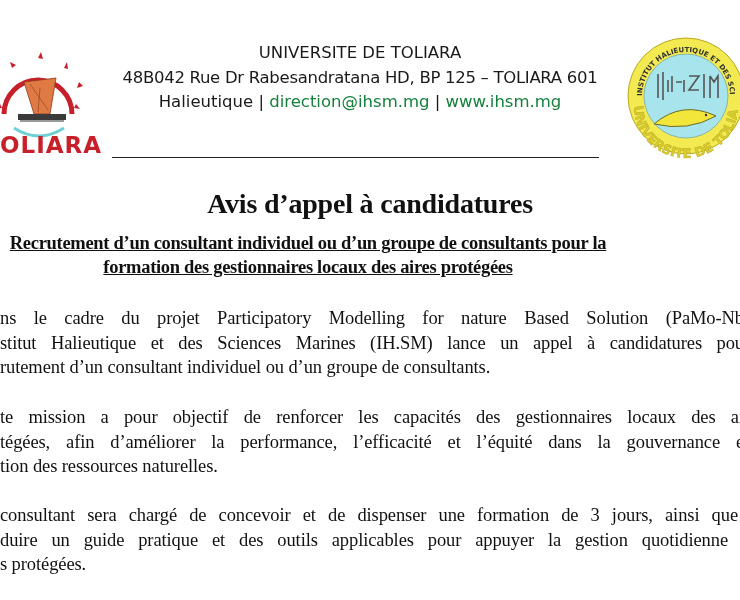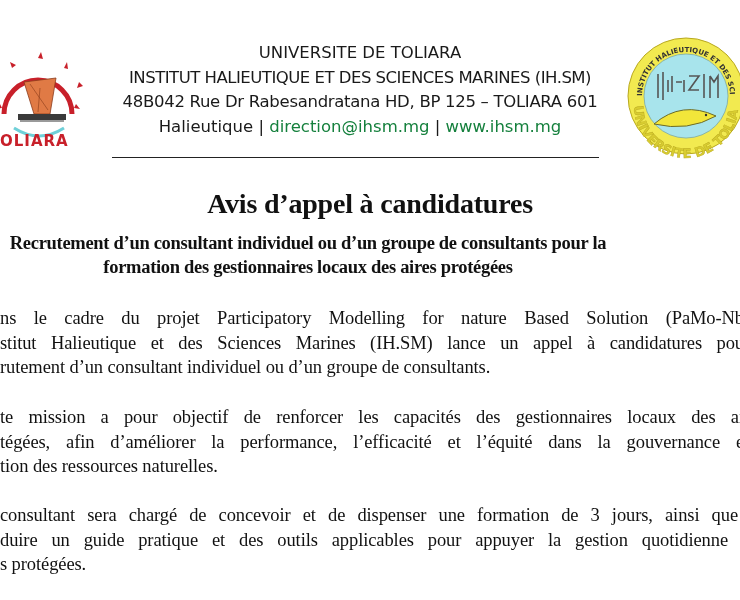--- a/index.html
+++ b/index.html
@@ -78,20 +78,21 @@
     .subtitle {
       position: absolute;
       left: 0;
       top: 231px;
       width: 616px;
       text-align: center;
       font-size: 18.5px;
       font-weight: bold;
       line-height: 24px;
       letter-spacing: -0.3px;
+      text-decoration: underline;
     }
     .para {
       position: absolute;
       left: 0;
       width: 620px;
       font-size: 18.5px;
       line-height: 24.5px;
       letter-spacing: -0.1px;
     }
     .para .ln {
@@ -123,21 +124,21 @@
     </g>
 
     <path d="M34 30 L66 26 L60 62 L44 62 Z" fill="#e07a45" stroke="#8a3a1a" stroke-width="0.8"></path>
     <path d="M40 32 L58 58 M50 36 L48 60" stroke="#8a3a1a" stroke-width="0.6" fill="none"></path>
 
     <rect x="28" y="62" width="48" height="6" fill="#3a3a3a"></rect>
     <rect x="30" y="68" width="44" height="2" fill="#9a9a9a"></rect>
 
     <path d="M24 76 Q49 92 74 76" fill="none" stroke="#6fd0d8" stroke-width="3"></path>
   </svg>
-  <div style="position:absolute;left:10px;top:80px;font-family:'DejaVu Sans',sans-serif;font-weight:bold;font-size:15px;color:#c8202a;letter-spacing:1px;">OLIARA</div>
+  <div style="position:absolute;left:10px;top:80px;font-family:'DejaVu Sans',sans-serif;font-weight:bold;font-size:23px;color:#c8202a;letter-spacing:1px;">OLIARA</div>
 </div>
 
 <div class="logo-right">
   <svg width="134" height="134" viewBox="0 0 134 134">
     <circle cx="60" cy="60" r="58" fill="#f2ea50" stroke="#b8a820" stroke-width="1"></circle>
     <circle cx="60" cy="60" r="42" fill="#a8e4ec" stroke="#7aa8a8" stroke-width="0.8"></circle>
 
     <g stroke="#555" stroke-width="1.6" fill="none">
       <path d="M32 38 v24 M37 36 v28 M42 44 v12 M46 40 v16 M50 46 h6 M58 44 v12 M63 40 h10 l-10 14 h10 M78 38 v24 M84 40 v22 M84 40 l4 6 l4 -6 v22"></path>
     </g>
@@ -151,21 +152,20 @@
     </text>
     <path id="ringBot" d="M8 70 A52 52 0 0 0 112 70" fill="none"></path>
     <text font-family="DejaVu Sans, sans-serif" font-size="13" font-weight="bold" fill="#d8cc30" stroke="#b8a820" stroke-width="0.4">
       <textPath href="#ringBot">UNIVERSITE DE TOLIARA</textPath>
     </text>
   </svg>
 </div>
 
 <div class="header">
   <div class="line">UNIVERSITE DE TOLIARA</div>
-  <div class="line inst">INSTITUT HALIEUTIQUE ET DES SCIENCES MARINES (IH.SM)</div>
   <div class="line addr">48B042 Rue Dr Rabesandratana HD, BP 125 – TOLIARA 601</div>
   <div class="line">
     <span>Halieutique</span>
     <span>|</span>
     <a>direction@ihsm.mg</a>
     <span>|</span>
     <a>www.ihsm.mg</a>
   </div>
 </div>
 

